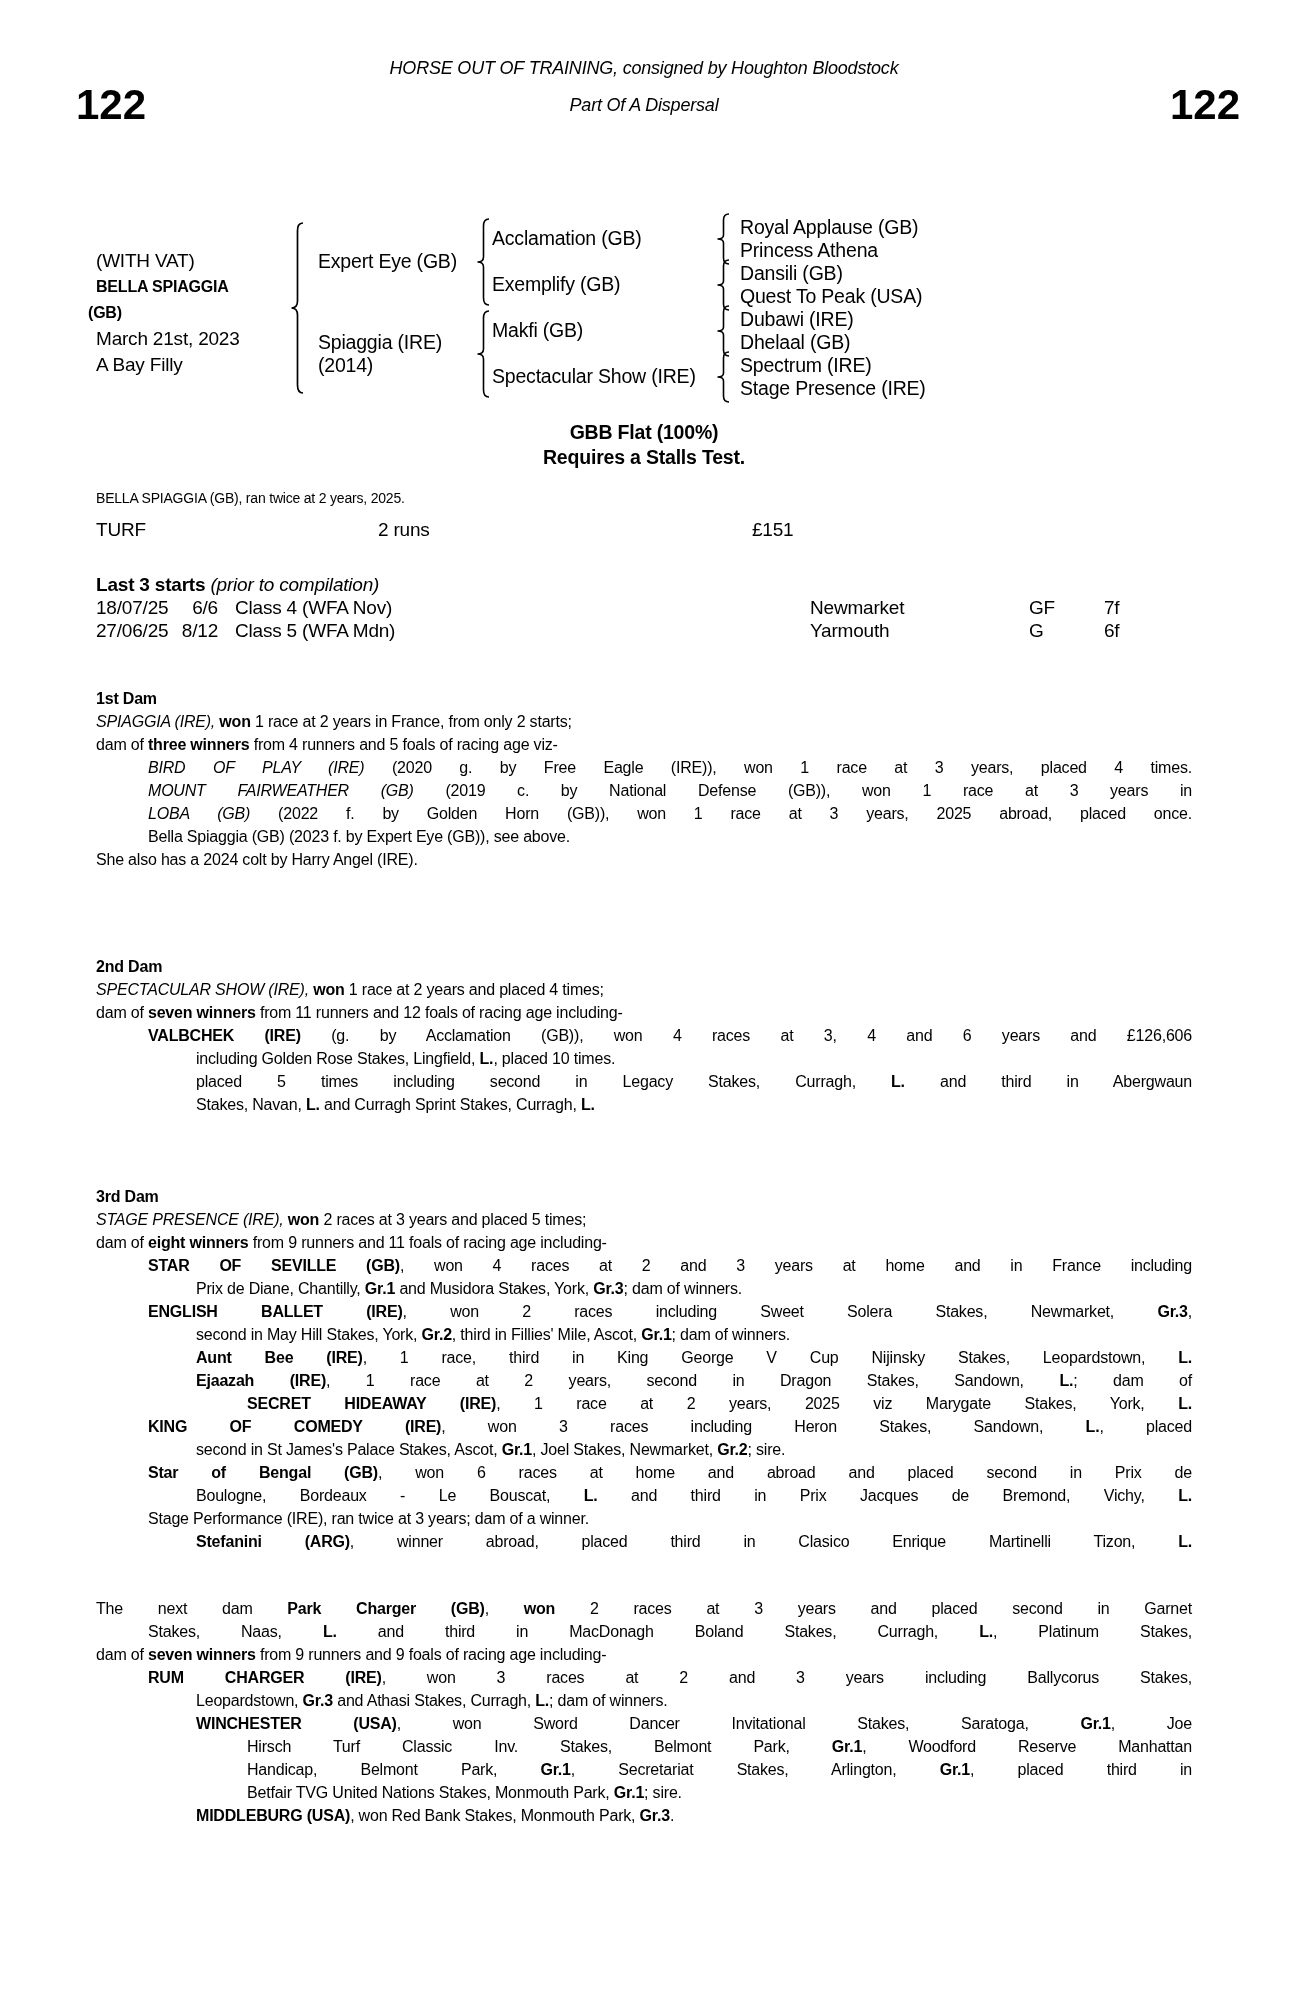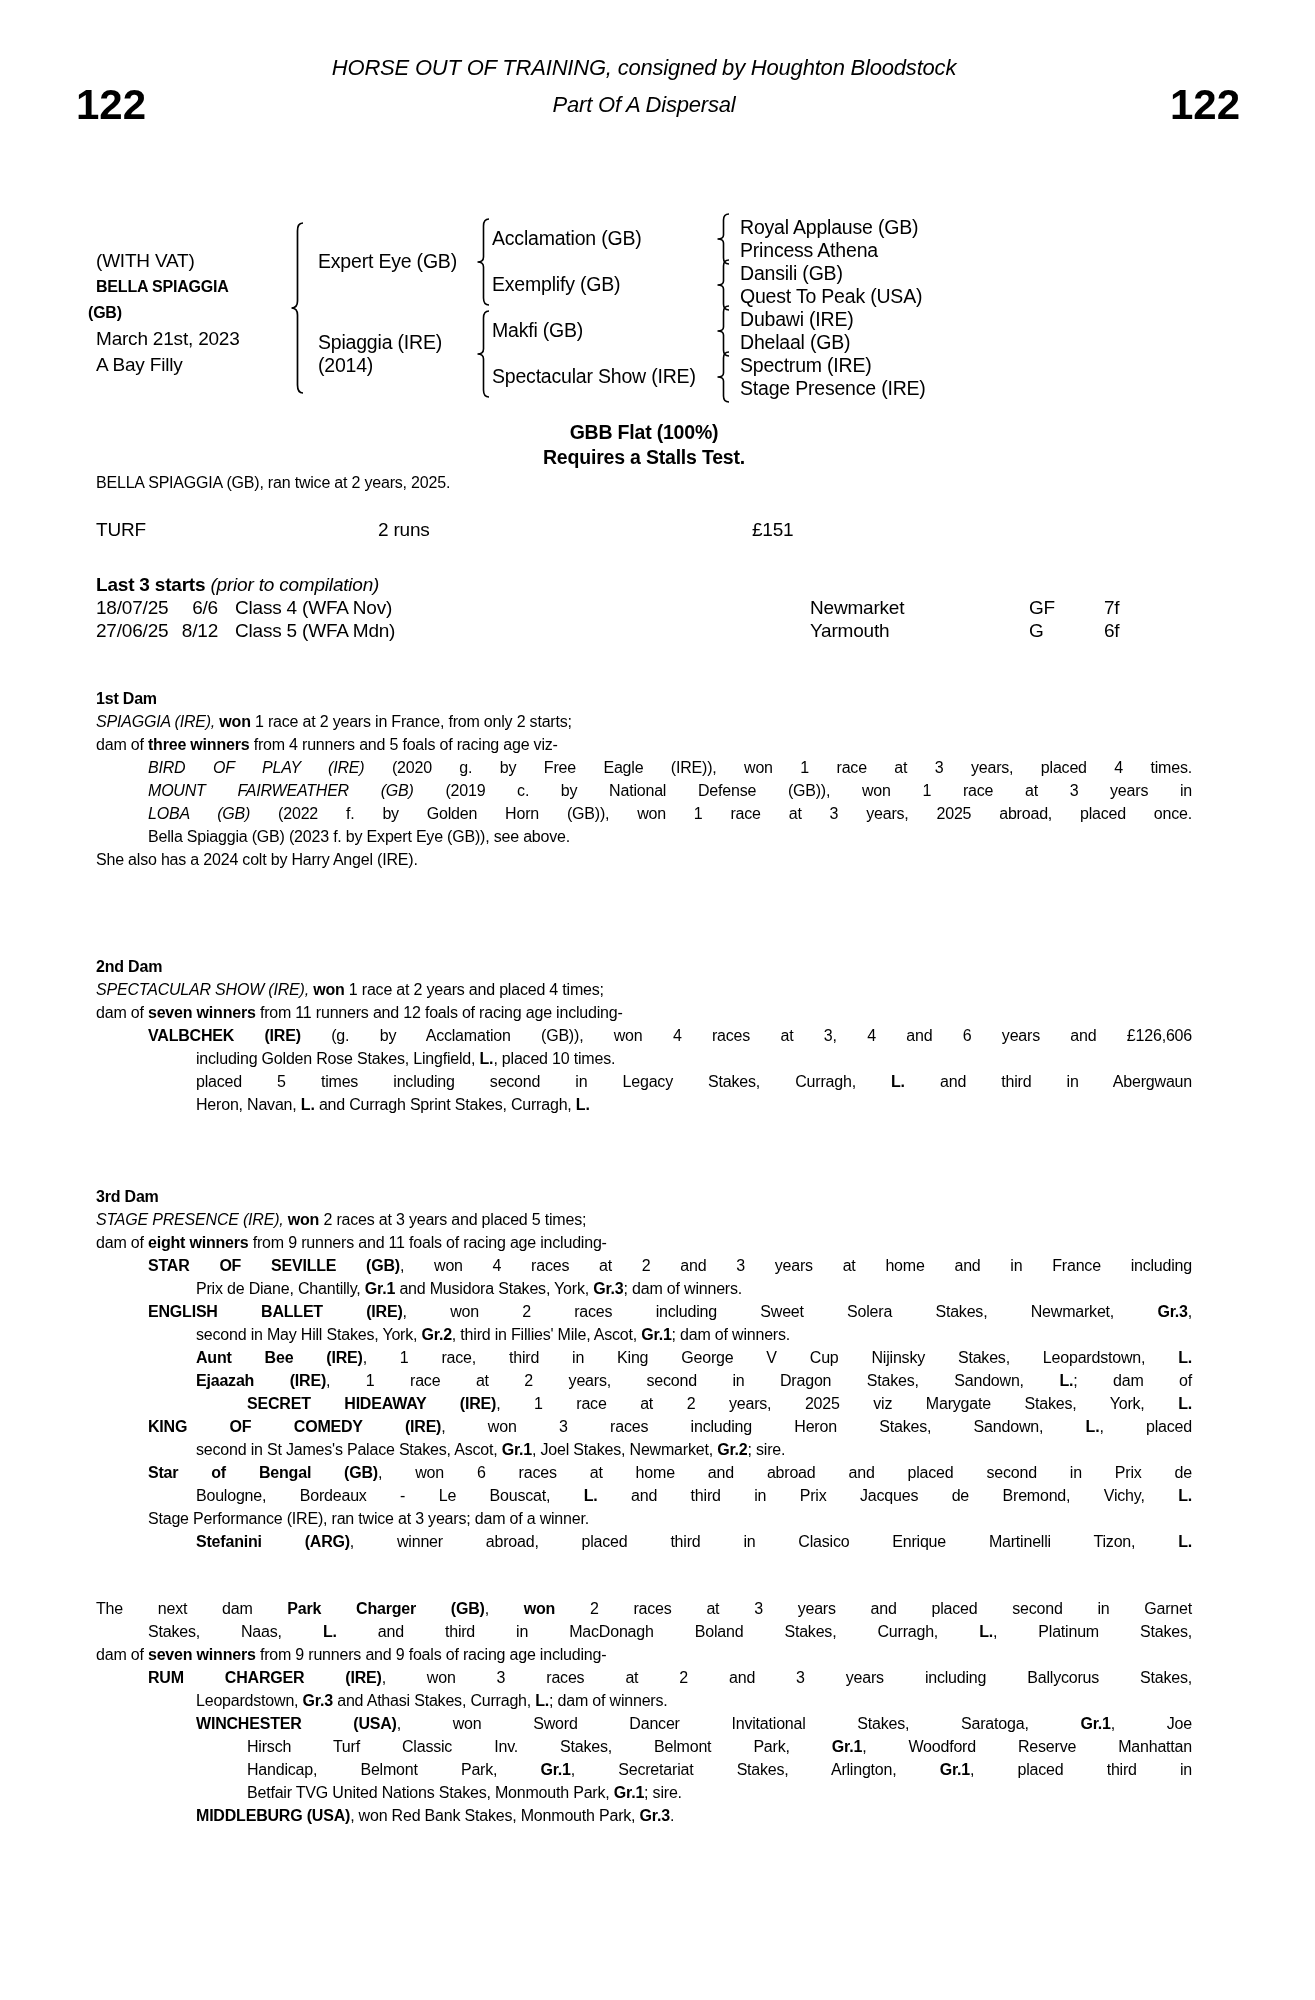--- a/index.html
+++ b/index.html
@@ -3,29 +3,29 @@
 <meta charset="utf-8">
 <style>
   html,body{margin:0;padding:0;background:#e8e8e8;}
   #page{
     position:relative;width:1315px;height:2000px;background:#ffffff;
     font-family:"Liberation Sans",sans-serif;color:#000;
     letter-spacing:-0.2px;overflow:hidden;
   }
   .abs{position:absolute;}
   .lot{font-size:42px;font-weight:700;line-height:46px;letter-spacing:0px;}
-  .title-line{left:96px;width:1096px;text-align:center;font-style:italic;font-size:22px;line-height:26px;}
+  .title-line{left:96px;width:1096px;text-align:center;font-style:italic;font-size:18px;line-height:26px;}
   
   .ped{font-size:19.5px;line-height:23px;white-space:nowrap;}
   .ped-info{font-size:19px;line-height:26px;}
   .ped-name{font-weight:700;font-size:16px;}
   .brace svg{display:block;}
   
   .cond{left:96px;width:1096px;text-align:center;font-weight:700;font-size:19.5px;line-height:23px;}
-  .plain{font-size:16px;line-height:23px;}
+  .plain{font-size:14px;line-height:23px;margin-top:16px;}
   .row{left:96px;width:1096px;height:23px;}
   .cell{position:absolute;top:0;font-size:19px;line-height:23px;white-space:nowrap;}
   
   .sec{left:96px;width:1096px;}
   .ln{margin:0;font-size:16px;line-height:23px;text-align:justify;}
   .ln.j{text-align-last:justify;}
   .ln.m{padding-left:0;}
   .ln.i1{padding-left:52px;}
   .ln.i2{padding-left:100px;}
   .ln.i3{padding-left:151px;}
@@ -147,21 +147,21 @@
       </div>
   </div>
   <div class="abs sec" style="top:955px">
     <div>
         <p class="ln m"><span class="b">2nd Dam</span></p>
         <p class="ln m"><span class="i">SPECTACULAR SHOW (IRE),</span><span> </span><span class="b">won</span><span> 1 race at 2 years and placed 4 times;</span></p>
         <p class="ln m"><span>dam of </span><span class="b">seven winners</span><span> from 11 runners and 12 foals of racing age including-</span></p>
         <p class="ln i1 j"><span class="b">VALBCHEK (IRE)</span><span> (g. by Acclamation (GB)), won 4 races at 3, 4 and 6 years and £126,606</span></p>
         <p class="ln i2"><span>including Golden Rose Stakes, Lingfield, </span><span class="b">L.</span><span>, placed 10 times.</span></p>
         <p class="ln i2 j"><span>placed 5 times including second in Legacy Stakes, Curragh, </span><span class="b">L.</span><span> and third in Abergwaun</span></p>
-        <p class="ln i2"><span>Heron, Navan, </span><span class="b">L.</span><span> and Curragh Sprint Stakes, Curragh, </span><span class="b">L.</span></p>
+        <p class="ln i2"><span>Stakes, Navan, </span><span class="b">L.</span><span> and Curragh Sprint Stakes, Curragh, </span><span class="b">L.</span></p>
       </div>
   </div>
   <div class="abs sec" style="top:1185px">
     <div>
         <p class="ln m"><span class="b">3rd Dam</span></p>
         <p class="ln m"><span class="i">STAGE PRESENCE (IRE),</span><span> </span><span class="b">won</span><span> 2 races at 3 years and placed 5 times;</span></p>
         <p class="ln m"><span>dam of </span><span class="b">eight winners</span><span> from 9 runners and 11 foals of racing age including-</span></p>
         <p class="ln i1 j"><span class="b">STAR OF SEVILLE (GB)</span><span>, won 4 races at 2 and 3 years at home and in France including</span></p>
         <p class="ln i2"><span>Prix de Diane, Chantilly, </span><span class="b">Gr.1</span><span> and Musidora Stakes, York, </span><span class="b">Gr.3</span><span>; dam of winners.</span></p>
         <p class="ln i1 j"><span class="b">ENGLISH BALLET (IRE)</span><span>, won 2 races including Sweet Solera Stakes, Newmarket, </span><span class="b">Gr.3</span><span>,</span></p>

